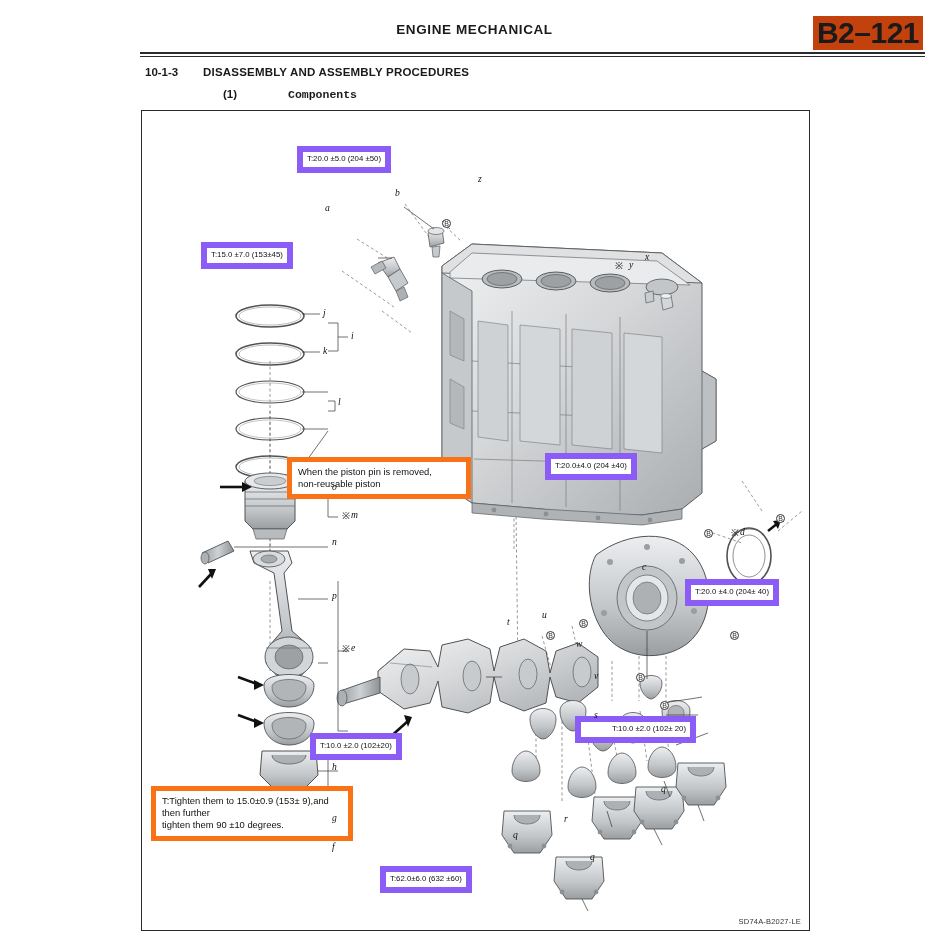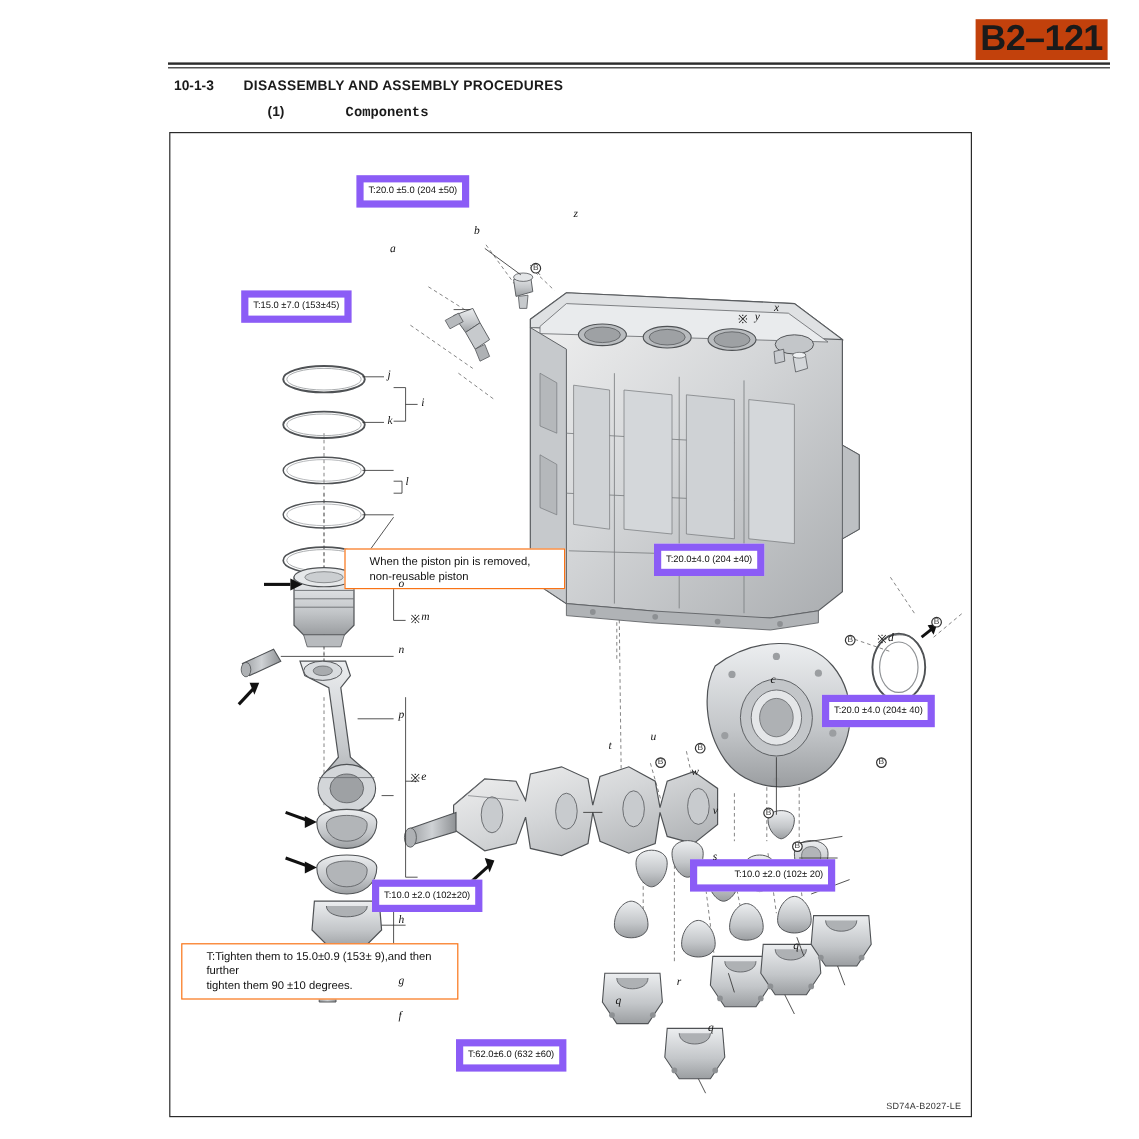--- a/index.html
+++ b/index.html
@@ -99,25 +99,25 @@
     border: 6px solid #8b5cf6;
     background: #fff;
     font-size: 7.8px;
     line-height: 1.35;
     padding: 2px 4px;
     white-space: nowrap;
     color: #111;
   }
   .note-box {
     position: absolute;
-    border: 1px solid #f97316;
+    border: 5px solid #f97316;
     background: #fff;
     font-size: 9.4px;
     line-height: 1.3;
-    padding: 4px 20px;
+    padding: 4px 6px;
     color: #111;
   }
 
   
   .lbl {
     position: absolute;
     font-size: 9.6px;
     font-style: italic;
     color: #111;
     font-family: "Liberation Serif", serif;
@@ -147,20 +147,21 @@
     background: #fff;
     color: #333;
   }
 </style>
 </head>
 <body>
 
 <div class="page-header">
   <div class="header-rule"></div>
   <div class="header-rule-thin"></div>
+  <div class="header-title"><span>ENGINE MECHANICAL</span></div>
   <div class="header-page">B2–121</div>
 </div>
 
 <div class="section-no">10-1-3</div>
 <div class="section-title">DISASSEMBLY AND ASSEMBLY PROCEDURES</div>
 <div class="sub-no">(1)</div>
 <div class="sub-title">Components</div>
 
 <div class="figure">
 
@@ -501,21 +502,21 @@
   <div class="cbox" style="left:403px; top:342px;">T:20.0±4.0 (204 ±40)</div>
   <div class="cbox" style="left:543px; top:468px;">T:20.0 ±4.0 (204± 40)</div>
   <div class="cbox" style="left:168px; top:622px;">T:10.0 ±2.0 (102±20)</div>
   <div class="cbox" style="left:433px; top:605px;padding-left:31px;">T:10.0 ±2.0 (102± 20)</div>
   <div class="cbox" style="left:238px; top:755px;">T:62.0±6.0 (632 ±60)</div>
 
   <div class="note-box" style="left:145px; top:346px; width:184px;">
     <div>When the piston pin is removed,</div>
     <div>non-reusable piston</div>
   </div>
-  <div class="note-box" style="left:9px; top:675px; width:231px;">
+  <div class="note-box" style="left:9px; top:675px; width:202px;">
     <div>T:Tighten them to 15.0±0.9 (153± 9),and then further</div>
     <div>tighten them 90 ±10 degrees.</div>
   </div>
 
   <div class="lbl" style="left:183px; top:91px;">a</div>
   <div class="lbl" style="left:253px; top:76px;">b</div>
   <div class="lbl" style="left:336px; top:62px;">z</div>
   <div class="lbl" style="left:487px; top:148px;">y</div>
   <div class="lbl" style="left:503px; top:140px;">x</div>
   <div class="lbl" style="left:181px; top:196px;">j</div>

